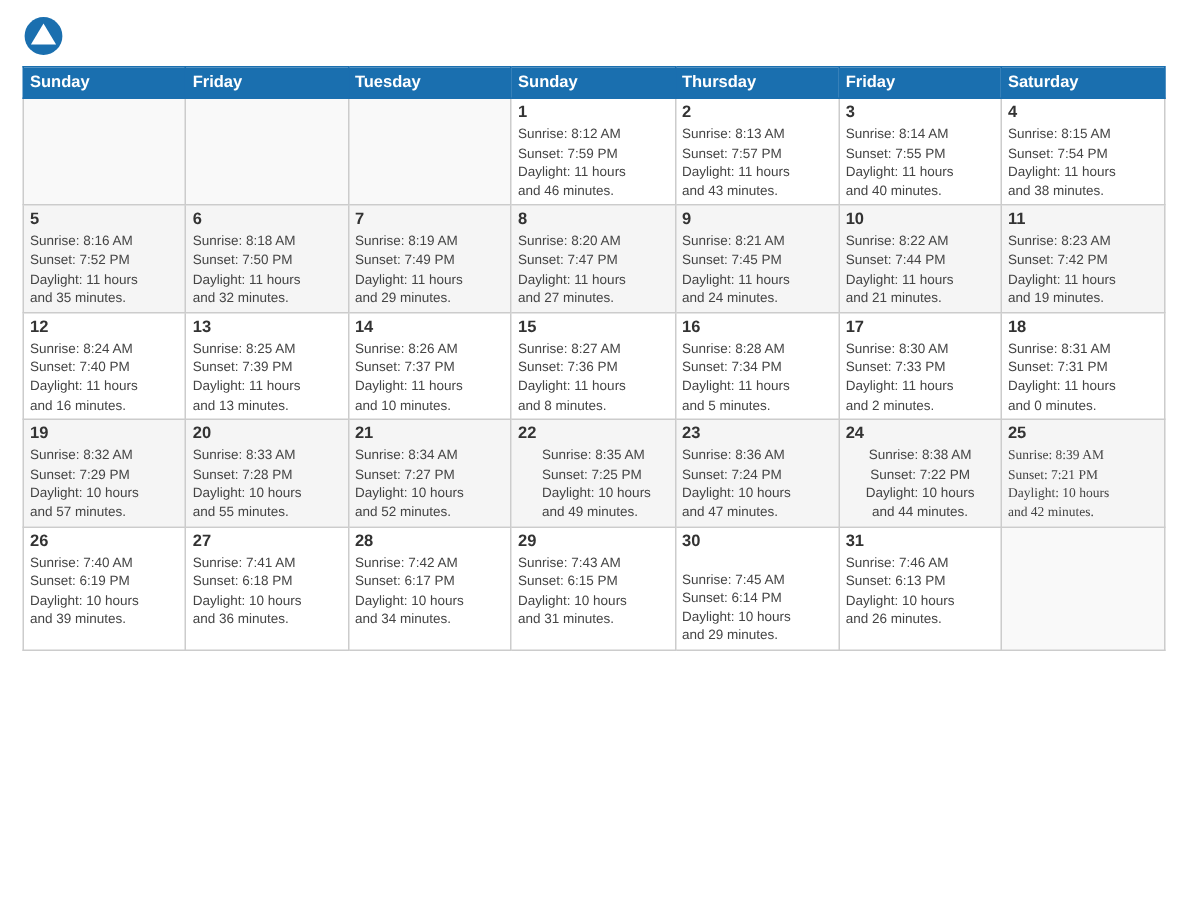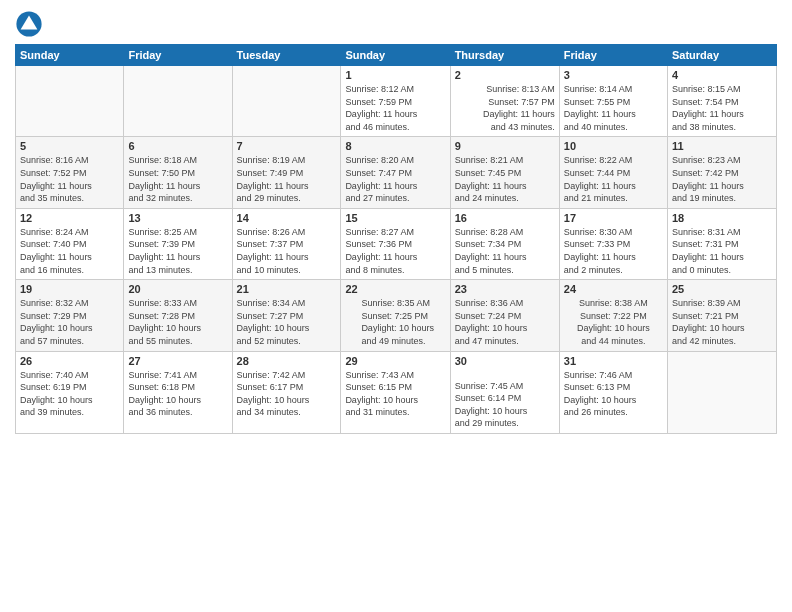--- a/index.html
+++ b/index.html
@@ -60,21 +60,21 @@
           <td class="empty"></td>
           <td>
             <div class="day-num">1</div>
             <div class="day-info" style="white-space: pre-line;">Sunrise: 8:12 AM
 Sunset: 7:59 PM
 Daylight: 11 hours
 and 46 minutes.</div>
           </td>
           <td>
             <div class="day-num">2</div>
-            <div class="day-info" style="white-space: pre-line; text-align: right;">Sunrise: 8:13 AM
+            <div class="day-info" style="white-space: pre-line;">Sunrise: 8:13 AM
 Sunset: 7:57 PM
 Daylight: 11 hours
 and 43 minutes.</div>
           </td>
           <td>
             <div class="day-num">3</div>
             <div class="day-info" style="white-space: pre-line;">Sunrise: 8:14 AM
 Sunset: 7:55 PM
 Daylight: 11 hours
 and 40 minutes.</div>
@@ -227,21 +227,21 @@
           </td>
           <td>
             <div class="day-num">24</div>
             <div class="day-info" style="white-space: pre-line; text-align: center;">Sunrise: 8:38 AM
 Sunset: 7:22 PM
 Daylight: 10 hours
 and 44 minutes.</div>
           </td>
           <td>
             <div class="day-num">25</div>
-            <div class="day-info" style="white-space: pre-line;">Sunrise: 8:39 AM
+            <div class="day-info" style="white-space: pre-line; font-family: Liberation Serif, serif;">Sunrise: 8:39 AM
 Sunset: 7:21 PM
 Daylight: 10 hours
 and 42 minutes.</div>
           </td>
         </tr>
         <tr>
           <td>
             <div class="day-num">26</div>
             <div class="day-info" style="white-space: pre-line;">Sunrise: 7:40 AM
 Sunset: 6:19 PM

